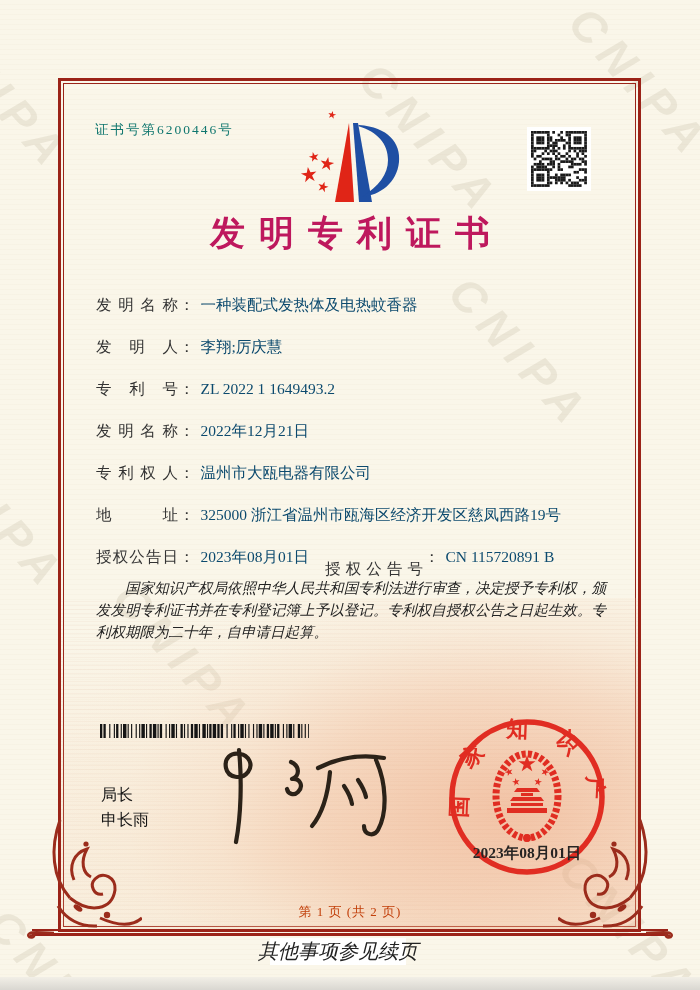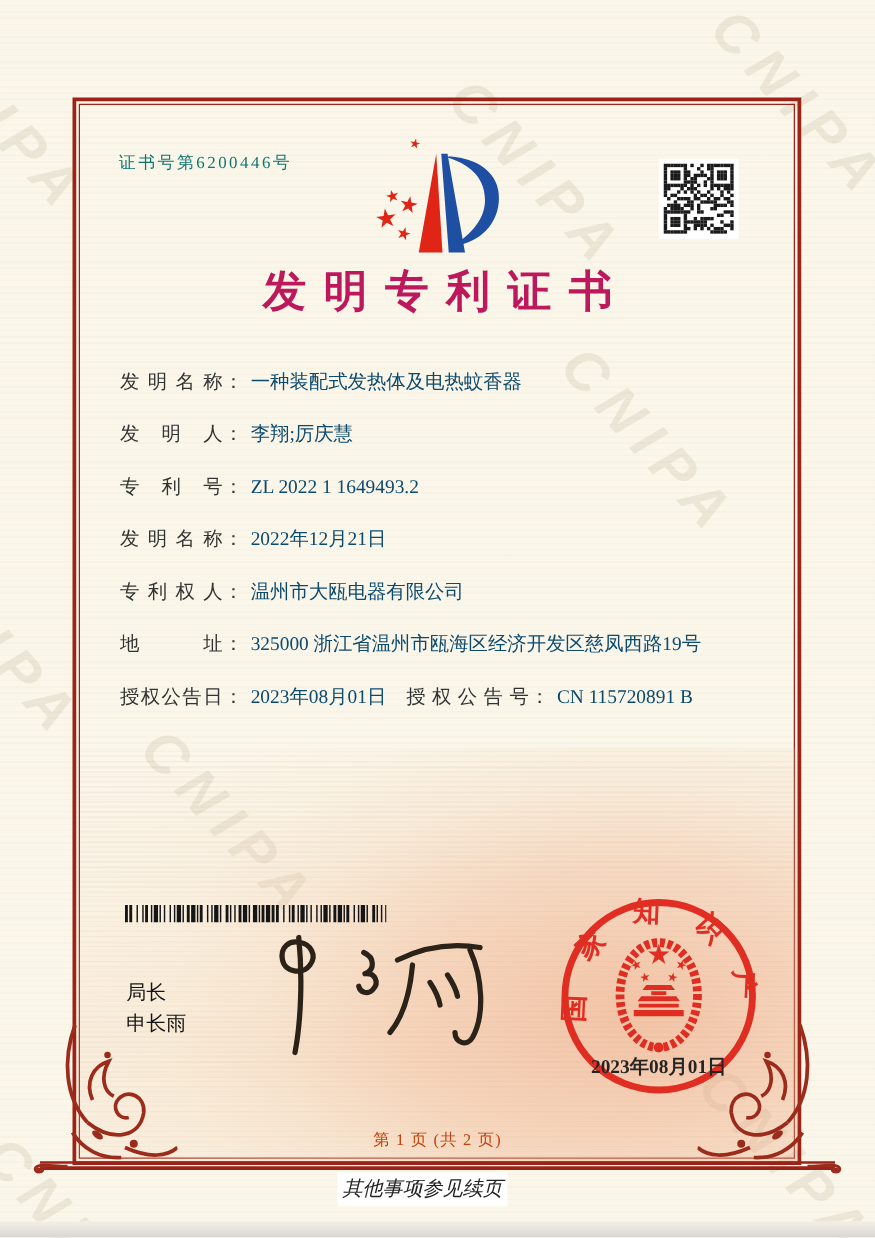--- a/index.html
+++ b/index.html
@@ -47,21 +47,21 @@
     font-size:35px;font-weight:bold;letter-spacing:14px;margin-right:-14px;color:#be185d;
   }
   .frow{position:absolute;left:96px;height:24px;font-size:15.5px;color:#2a2a2a;white-space:nowrap;}
   .flabel{
     display:inline-block;width:82px;text-align:justify;text-align-last:justify;
     vertical-align:top;color:#333;
   }
   .fcolon{display:inline-block;margin:0 6px 0 1px;color:#333;}
   .fvalue{color:#0c4a6e;}
   .fpair2{position:absolute;left:229px;top:0;}
-  .fpair2 .flabel{width:98px;}
+  .fpair2 .flabel{width:98px;margin-top:12px;}
   .paras{
     position:absolute;left:96px;top:577px;width:510px;
     font-size:14.5px;font-style:italic;line-height:22px;color:#222;
     font-family:"Liberation Serif","DejaVu Serif",serif;
   }
   .paras p{margin:0 0 1px 0;text-indent:2em;text-align:justify;}
   .barcode{position:absolute;left:100px;top:724px;}
   .signer{position:absolute;left:101px;top:782px;font-family:"Liberation Sans","DejaVu Sans",sans-serif;
     font-size:16px;color:#141414;line-height:25px;}
   .signature{position:absolute;left:188px;top:742px;}
@@ -76,21 +76,21 @@
   .bottom-bar .l2{height:3.5px;background:#9B2318;margin-top:2px;}
   .bar-end{position:absolute;top:-4px;}
   .bar-end.left{left:-6px;}
   .bar-end.right{right:-6px;transform:scaleX(-1);}
   .flourish{position:absolute;}
   .flourish.bl{left:42px;top:818px;}
   .flourish.br{left:558px;top:818px;transform:scaleX(-1);}
   .cont-note{
     position:absolute;left:270px;top:938px;width:136px;height:27px;background:#fff;
     display:flex;align-items:center;justify-content:center;
-    font-size:16px;font-style:italic;color:#222;white-space:nowrap;
+    font-size:20px;font-style:italic;color:#222;white-space:nowrap;
   }
   .bottom-strip{
     position:absolute;left:0;bottom:0;width:100%;height:13px;
     background:linear-gradient(180deg,#f2efe7,#d9d7d1);
   }
 </style>
 </head>
 <body>
 
 <div class="paper-texture"></div>
@@ -394,20 +394,21 @@
   <span class="flabel">地址</span><span class="fcolon">：</span><span class="fvalue">325000 浙江省温州市瓯海区经济开发区慈凤西路19号</span>
 </div>
 <div class="frow" style="top:547px">
   <span class="flabel">授权公告日</span><span class="fcolon">：</span><span class="fvalue">2023年08月01日</span>
   <span class="fpair2">
     <span class="flabel">授权公告号</span><span class="fcolon">：</span><span class="fvalue">CN 115720891 B</span>
   </span>
 </div>
 
 <div class="paras">
+  <p>国家知识产权局依照中华人民共和国专利法进行审查，决定授予专利权，颁发发明专利证书并在专利登记簿上予以登记。专利权自授权公告之日起生效。专利权期限为二十年，自申请日起算。</p>
 </div>
 
 <div class="barcode">
   <svg id="barsvg" width="212" height="14" viewBox="0 0 212 14">
       <rect x="0.00" y="0" width="2.30" height="14" fill="#151515"></rect>
       <rect x="3.45" y="0" width="2.30" height="14" fill="#151515"></rect>
       <rect x="9.20" y="0" width="1.15" height="14" fill="#151515"></rect>
       <rect x="13.80" y="0" width="1.15" height="14" fill="#151515"></rect>
       <rect x="16.10" y="0" width="2.30" height="14" fill="#151515"></rect>
       <rect x="20.70" y="0" width="1.15" height="14" fill="#151515"></rect>

